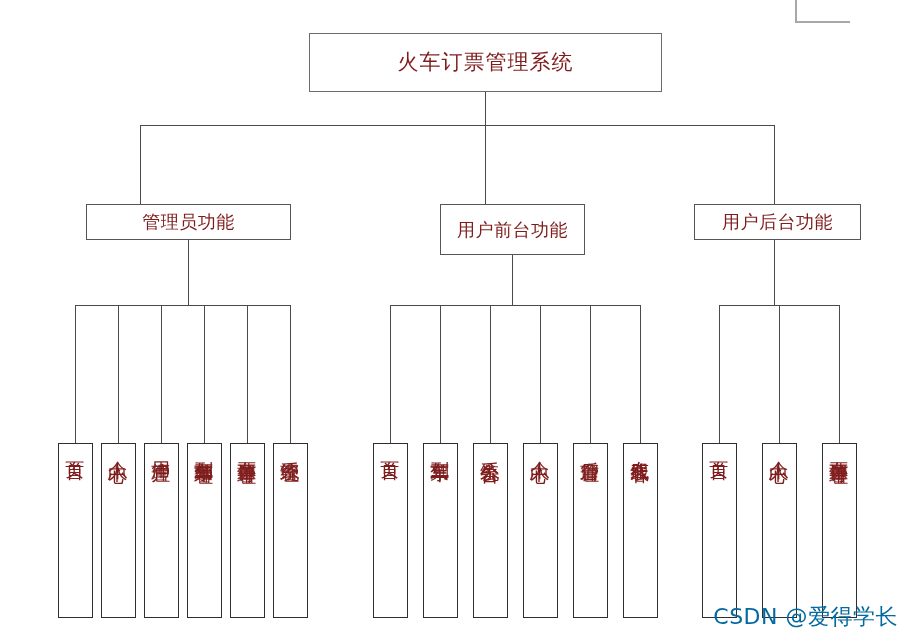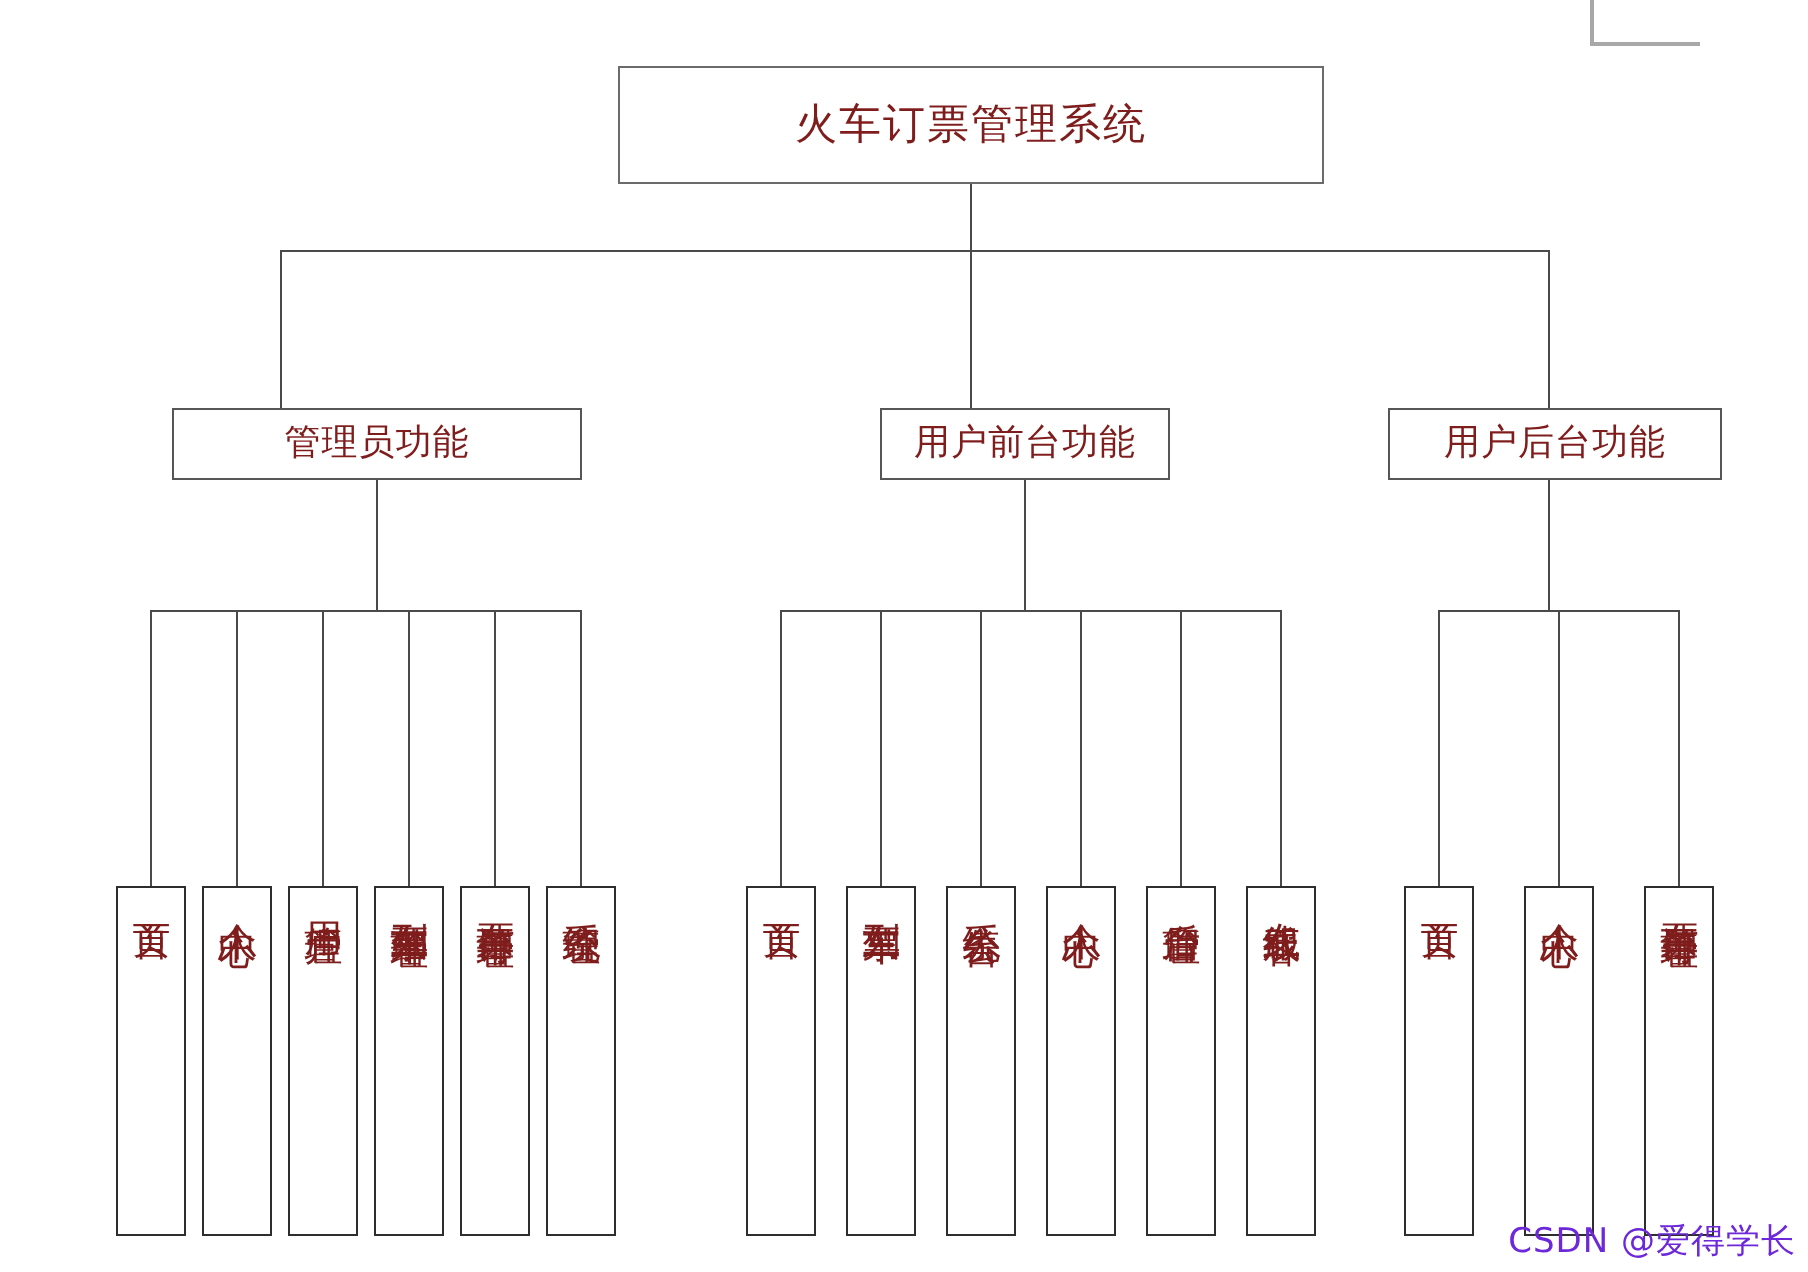--- a/index.html
+++ b/index.html
@@ -65,22 +65,22 @@
     background: #4a4a4a;
     z-index: 1;
   }
   .line.v { width: 1px; }
   .line.h { height: 1px; }
   
   #watermark {
     position: absolute;
     right: 6px;
     bottom: 4px;
-    font-size: 17px;
-    color: #6d28d9;
+    font-size: 22px;
+    color: #0369a1;
     letter-spacing: 0.5px;
     z-index: 5;
     white-space: nowrap;
   }
   
   #corner-artifact {
     position: absolute;
     left: 795px;
     top: -12px;
     width: 53px;
@@ -134,21 +134,21 @@
   <div class="node leaf" style="left:187px; top:443px; width:35px; height:175px;">
     <span class="node-label">列车车票管理</span>
   </div>
   <div class="node leaf" style="left:230px; top:443px; width:35px; height:175px;">
     <span class="node-label">车票订单管理</span>
   </div>
   <div class="node leaf" style="left:273px; top:443px; width:35px; height:175px;">
     <span class="node-label">系统管理</span>
   </div>
 
-  <div class="node branch" style="left:440px; top:204px; width:145px; height:36px;">
+  <div class="node branch" style="left:440px; top:204px; width:145px; height:51px;">
     <span class="node-label">用户前台功能</span>
   </div>
   <div class="line v" style="left:512px; top:240px; width:1px; height:65px;"></div>
   <div class="line h" style="left:390px; top:305px; width:250px; height:1px;"></div>
 
   <div class="line v" style="left:390px; top:305px; width:1px; height:138px;"></div>
   <div class="line v" style="left:440px; top:305px; width:1px; height:138px;"></div>
   <div class="line v" style="left:490px; top:305px; width:1px; height:138px;"></div>
   <div class="line v" style="left:540px; top:305px; width:1px; height:138px;"></div>
   <div class="line v" style="left:590px; top:305px; width:1px; height:138px;"></div>

